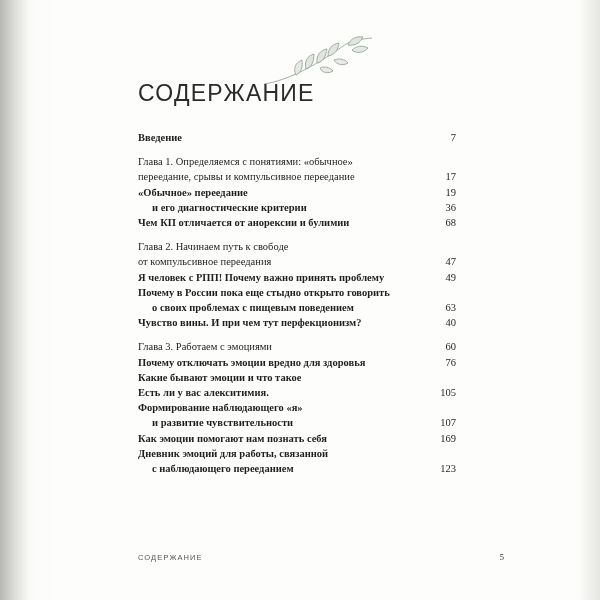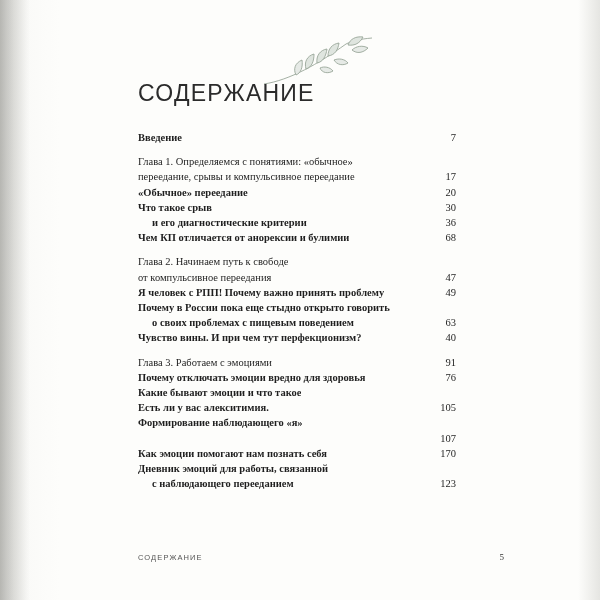--- a/index.html
+++ b/index.html
@@ -205,26 +205,21 @@
         <span class="page"></span>
       </div>
       <div class="row bold">
         <span class="label">переедание, срывы и компульсивное переедание</span>
         <span class="leader"></span>
         <span class="page">17</span>
       </div>
       <div class="row">
         <span class="label">«Обычное» переедание</span>
         <span class="leader"></span>
-        <span class="page">20</span>
-      </div>
-      <div class="row">
-        <span class="label">Что такое срыв</span>
-        <span class="leader"></span>
-        <span class="page">30</span>
+        <span class="page">19</span>
       </div>
       <div class="row cont">
         <span class="label">и его диагностические критерии</span>
         <span class="leader"></span>
         <span class="page">36</span>
       </div>
       <div class="row">
         <span class="label">Чем КП отличается от анорексии и булимии</span>
         <span class="leader"></span>
         <span class="page">68</span>
@@ -257,21 +252,21 @@
       </div>
       <div class="row">
         <span class="label">Чувство вины. И при чем тут перфекционизм?</span>
         <span class="leader"></span>
         <span class="page">40</span>
       </div>
       <div class="group-gap"></div>
       <div class="row bold">
         <span class="label">Глава 3. Работаем с эмоциями</span>
         <span class="leader"></span>
-        <span class="page">91</span>
+        <span class="page">60</span>
       </div>
       <div class="row">
         <span class="label">Почему отключать эмоции вредно для здоровья</span>
         <span class="leader"></span>
         <span class="page">76</span>
       </div>
       <div class="row noleader">
         <span class="label">Какие бывают эмоции и что такое</span>
         <span class="leader"></span>
         <span class="page"></span>
@@ -280,27 +275,28 @@
         <span class="label">Есть ли у вас алекситимия.</span>
         <span class="leader"></span>
         <span class="page">105</span>
       </div>
       <div class="row noleader">
         <span class="label">Формирование наблюдающего «я»</span>
         <span class="leader"></span>
         <span class="page"></span>
       </div>
       <div class="row cont">
+        <span class="label">и развитие чувствительности</span>
         <span class="leader"></span>
         <span class="page">107</span>
       </div>
       <div class="row">
         <span class="label">Как эмоции помогают нам познать себя</span>
         <span class="leader"></span>
-        <span class="page">170</span>
+        <span class="page">169</span>
       </div>
       <div class="row noleader">
         <span class="label">Дневник эмоций для работы, связанной</span>
         <span class="leader"></span>
         <span class="page"></span>
       </div>
       <div class="row cont">
         <span class="label">с наблюдающего перееданием</span>
         <span class="leader"></span>
         <span class="page">123</span>

